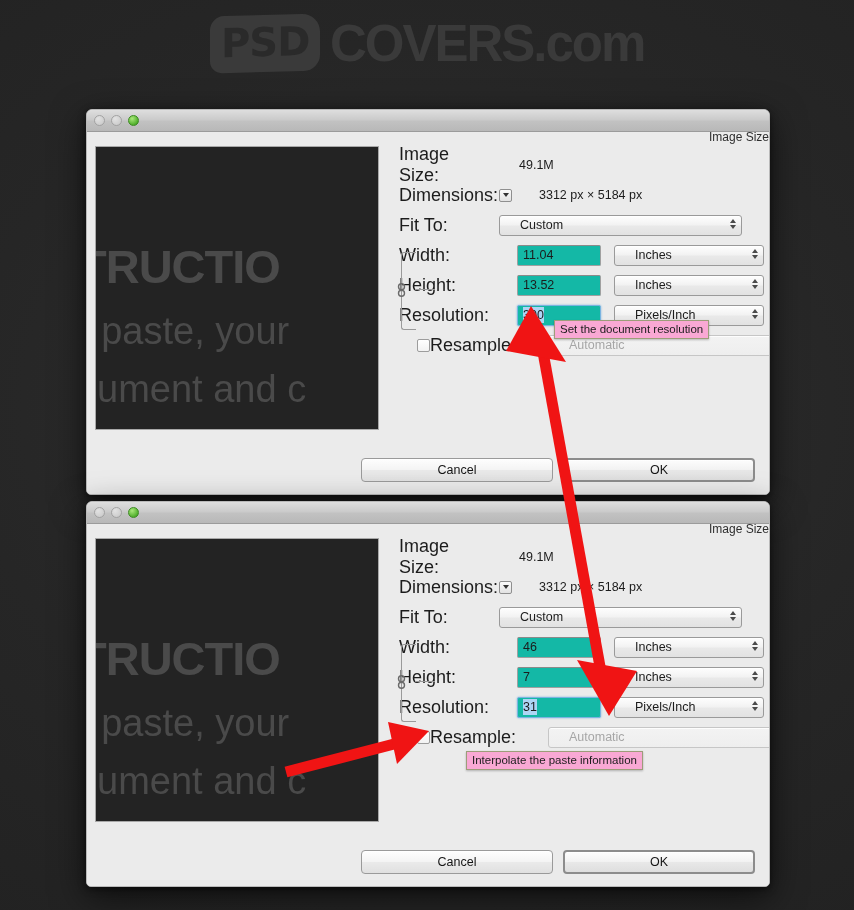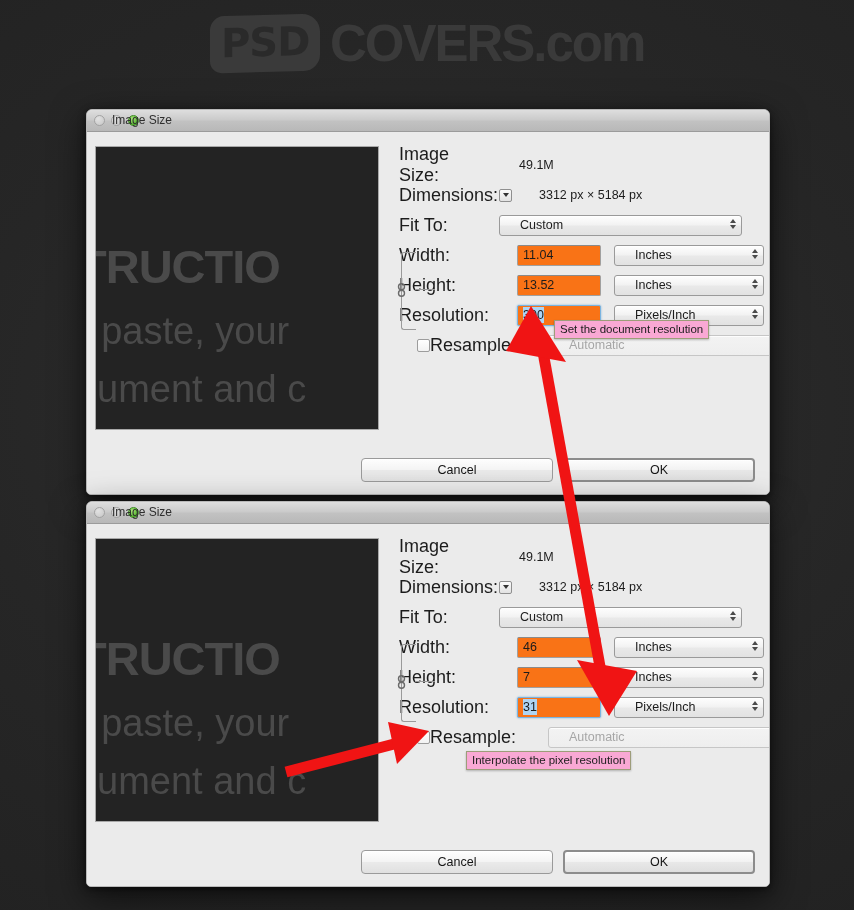--- a/index.html
+++ b/index.html
@@ -60,22 +60,22 @@
   #dialog-2 { left: 86px; top: 501px; }
 
   .titlebar {
     height: 21px;
     background: linear-gradient(to bottom, #dedede 0%, #cacaca 48%, #c2c2c2 52%, #b8b8b8 100%);
     border-bottom: 1px solid #9b9b9b;
     position: relative;
   }
   .title-text {
     position: absolute;
-    left: 0; right: 0; top: 3px;
-    text-align: left;
+    left: 0; right: 0; top: 20px;
+    text-align: right;
     font-size: 12px;
     color: #2e2e2e;
     font-family: "Liberation Sans", sans-serif;
     margin-left: 25px;
   }
   .lights {
     position: absolute;
     left: 7px; top: 5px;
     display: flex;
     gap: 6px;
@@ -230,21 +230,21 @@
     display: block;
   }
   .stepper i.up { border-bottom: 4px solid #4a4a4a; }
   .stepper i.dn { border-top: 4px solid #4a4a4a; }
 
   
   .tinput {
     width: 84px;
     height: 21px;
     box-sizing: border-box;
-    background: #f97316;
+    background: #14b8a6;
     border: 1px solid #a0a0a0;
     border-top-color: #8a8a8a;
     border-radius: 2px;
     font-size: 12.5px;
     color: #1c1c1c;
     display: flex;
     align-items: center;
     padding-left: 5px;
   }
   .tinput.focused {
@@ -608,21 +608,21 @@
     </div>
   </div>
 
   <div class="btn-row">
     <div class="btn">Cancel</div>
     <div class="btn default">OK</div>
   </div>
 </div>
 
 <div class="tooltip" id="tooltip-1">Set the document resolution</div>
-<div class="tooltip" id="tooltip-2">Interpolate the pixel resolution</div>
+<div class="tooltip" id="tooltip-2">Interpolate the paste information</div>
 
 <svg class="arrows" viewBox="0 0 854 910">
 
   <g>
     <line x1="539" y1="330" x2="601" y2="672" stroke="#f01414" stroke-width="11"></line>
     <polygon points="531,306 566,362 506,351" fill="#f01414"></polygon>
     <polygon points="609,716 577,660 637,671" fill="#f01414"></polygon>
   </g>
 
   <g>

